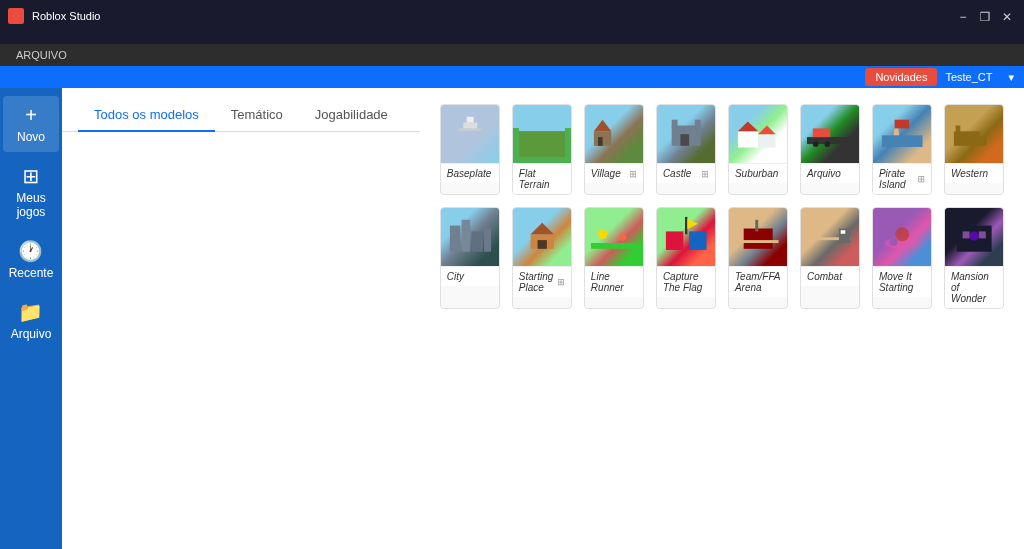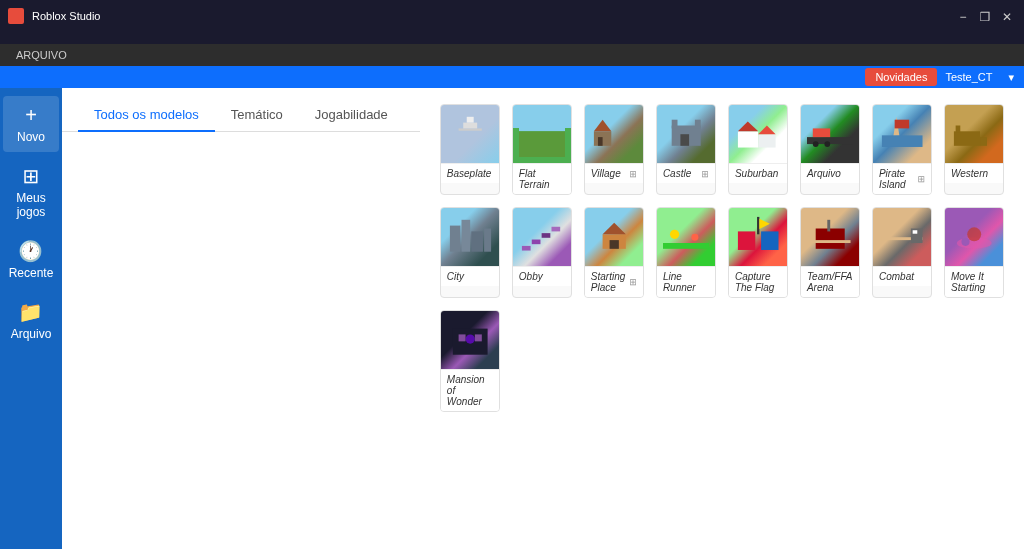--- a/index.html
+++ b/index.html
@@ -346,33 +346,20 @@
                 <rect x="25" y="10" width="15" height="55" fill="#778899"></rect>
                 <rect x="42" y="30" width="20" height="35" fill="#607080"></rect>
                 <rect x="64" y="25" width="12" height="40" fill="#6a7a8a"></rect>
               </svg>
             </div>
             <div class="template-label-row">
               <span class="template-name">City</span>
             </div>
           </div>
           <div class="template-card">
-            <div class="template-thumb thumb-obby">
-              <svg width="80%" height="80%" viewBox="0 0 80 80">
-                <rect x="5" y="55" width="15" height="8" fill="#9b59b6"></rect>
-                <rect x="22" y="44" width="15" height="8" fill="#8e44ad"></rect>
-                <rect x="39" y="33" width="15" height="8" fill="#6c3483"></rect>
-                <rect x="56" y="22" width="15" height="8" fill="#a569bd"></rect>
-              </svg>
-            </div>
-            <div class="template-label-row">
-              <span class="template-name">Obby</span>
-            </div>
-          </div>
-          <div class="template-card">
             <div class="template-thumb thumb-starting">
               <svg width="80%" height="80%" viewBox="0 0 80 80">
                 <rect x="20" y="35" width="40" height="25" fill="#cd853f"></rect>
                 <polygon points="20,35 40,15 60,35" fill="#a0522d"></polygon>
                 <rect x="32" y="45" width="16" height="15" fill="#4a3728"></rect>
               </svg>
             </div>
             <div class="template-label-row">
               <span class="template-name">Starting Place</span>
               <span class="template-icon-small">⊞</span>

